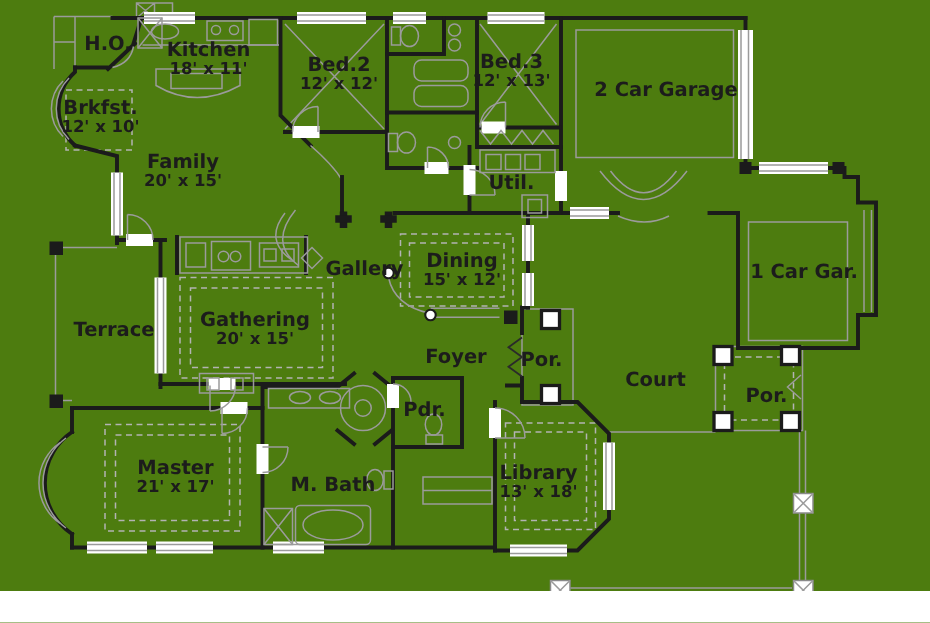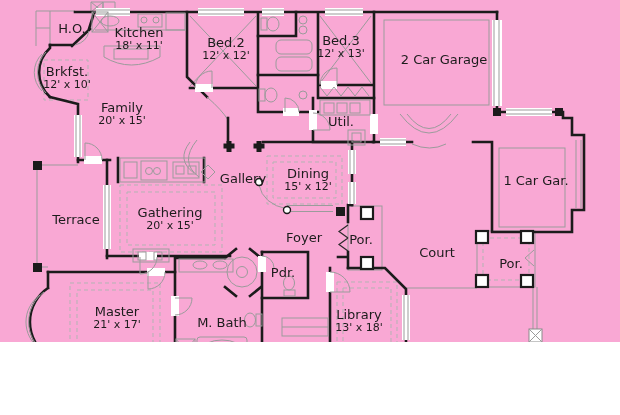--- a/index.html
+++ b/index.html
@@ -1,16 +1,16 @@
 <!DOCTYPE html>
 <html><head>
 <meta charset="utf-8">
 <style>
   html,body{margin:0;padding:0;background:#fff;}
-  .plan-frame{position:relative;width:620px;height:342px;background:#f9a8d4;overflow:hidden;font-family:"DejaVu Sans",sans-serif;}
+  .plan-frame{position:relative;width:620px;height:394px;background:#4d7c0f;overflow:hidden;font-family:"DejaVu Sans",sans-serif;font-weight:bold;}
   svg{display:block;}
   .w{stroke:#1b1b1b;stroke-width:2.6;fill:none;stroke-linecap:square;}
   .t{stroke:#9b9b9b;stroke-width:1;fill:none;}
   .d{stroke:#b3b3b3;stroke-width:1;fill:none;stroke-dasharray:4 3;}
   .wh{fill:#fff;stroke:none;}
   .bk{fill:#1b1b1b;stroke:none;}
   .ring{fill:#fff;stroke:#1b1b1b;stroke-width:2.2;}
   .xpost{fill:#fff;stroke:#8a8a8a;stroke-width:1;}
   .dk{stroke:#2a2a2a;stroke-width:1.2;fill:none;}
   text{font-family:"DejaVu Sans","Liberation Sans",sans-serif;fill:#1c1c1c;text-anchor:middle;}

